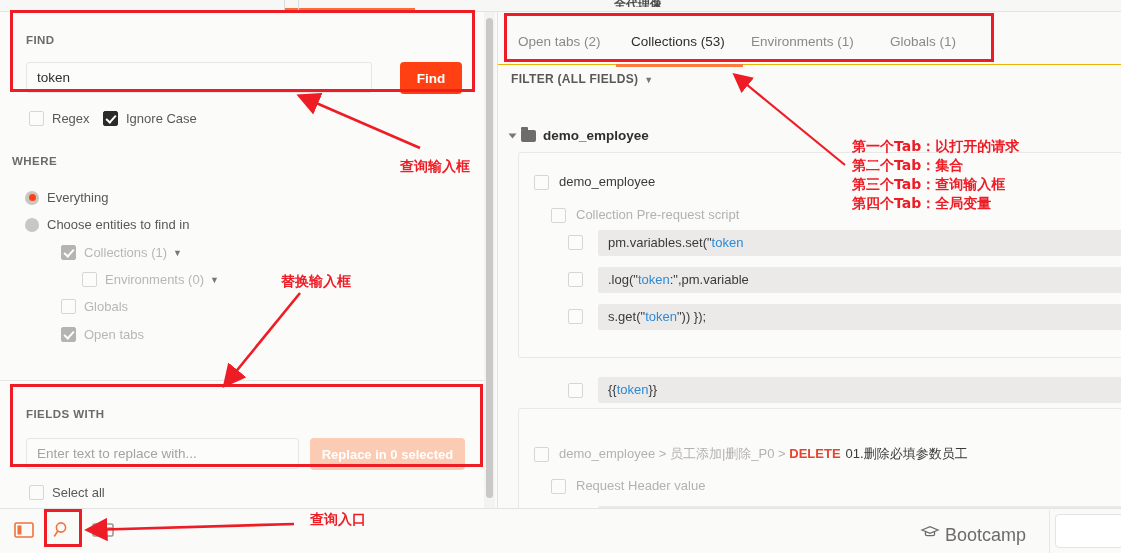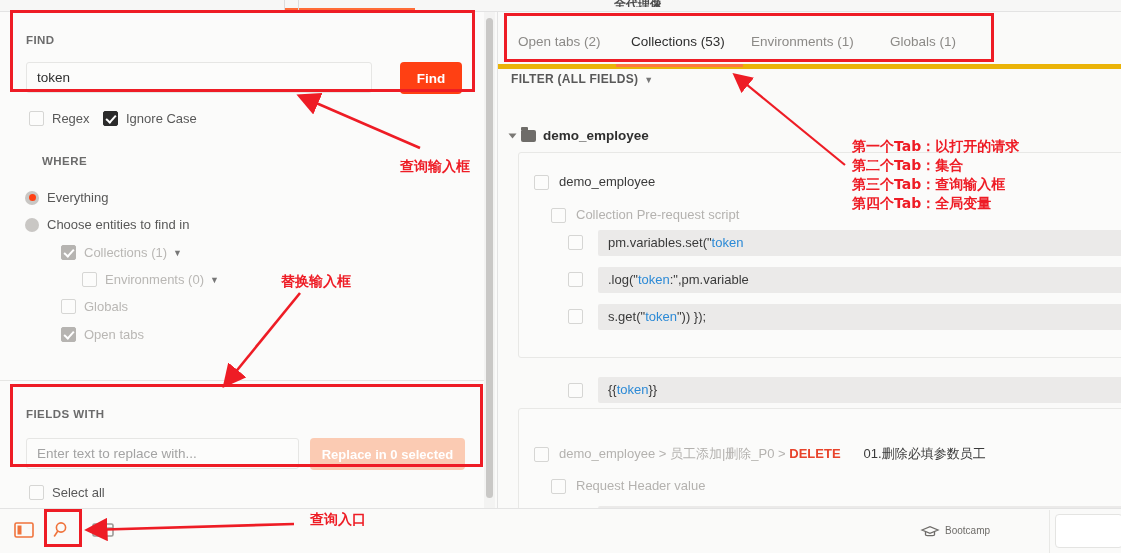--- a/index.html
+++ b/index.html
@@ -51,21 +51,21 @@
   .cbx.checked-grey{background:#b6b4b1;border-color:#b6b4b1;position:relative;}
   .cbx.checked-grey:after{content:"";position:absolute;left:4px;top:1px;width:4px;height:8px;border:solid #fff;border-width:0 2px 2px 0;transform:rotate(42deg);}
   .rad{display:inline-block;width:14px;height:14px;border-radius:50%;background:#c9c7c4;vertical-align:middle;position:relative;}
   .rad.on:after{content:"";position:absolute;left:3.5px;top:3.5px;width:7px;height:7px;border-radius:50%;background:#ff4013;}
 
   .opt-row{position:absolute;font-size:13px;color:#585858;}
   .opt-row .lbl{margin-left:8px;vertical-align:middle;}
   .muted{color:#b9b7b4;}
 
   
-  .where-label{position:absolute;left:42px;top:143px;text-align:right;}
+  .where-label{position:absolute;left:12px;top:143px;text-align:right;}
 
   
   .hdiv{position:absolute;left:0;top:368px;width:487px;height:1px;background:#e6e6e4;}
 
   
   .rep-label{position:absolute;left:26px;top:396px;}
   .rep-input{
     position:absolute;left:26px;top:426px;width:273px;height:31px;
     background:#fcfcfb;border:1px solid #e6e6e4;border-radius:3px;
     font-family:"Liberation Sans",sans-serif;font-size:13.5px;color:#2f2f2f;
@@ -74,21 +74,21 @@
   .rep-input::placeholder{color:#a3a3a3;}
   .rep-btn{
     position:absolute;left:310px;top:426px;width:155px;height:32px;
     background:#fbcbb3;border:none;border-radius:4px;
     color:#ffffff;font-weight:bold;font-size:13px;
     font-family:"Liberation Sans",sans-serif;cursor:default;
   }
   .selall{position:absolute;left:29px;top:472px;}
 
   
-  .tabbar{position:absolute;left:0;top:10px;width:624px;height:42px;border-bottom:5px solid #eab308;}
+  .tabbar{position:absolute;left:0;top:10px;width:624px;height:42px;border-bottom:1px solid #eab308;}
   .rtab{position:absolute;top:12px;font-size:13.5px;color:#8c8a87;cursor:pointer;white-space:nowrap;}
   .rtab.active{color:#2f2f2f;}
   .rtab-underline{position:absolute;top:42px;height:3px;background:#ff7a3d;}
 
   .filterbar{position:absolute;left:13px;top:60px;font-size:12px;font-weight:bold;letter-spacing:.3px;color:#595959;cursor:pointer;}
   .caret{display:inline-block;margin-left:6px;font-size:9px;color:#777;vertical-align:middle;}
 
   .treewrap{position:absolute;left:0;top:100px;width:624px;height:396px;overflow:hidden;}
   .grp-head{position:absolute;font-size:13.5px;font-weight:bold;color:#2f2f2f;}
   .folder-ico{display:inline-block;width:15px;height:12px;background:#6e6c69;border-radius:1px 2px 2px 2px;position:relative;vertical-align:middle;margin-right:7px;}
@@ -100,21 +100,21 @@
   .trow .cb{margin-right:10px;}
   .codechip{position:absolute;background:#ebeae9;border-radius:2px;height:26px;line-height:26px;padding-left:10px;font-size:13px;color:#3a3a3a;box-sizing:border-box;white-space:nowrap;overflow:hidden;}
   .tok{color:#2c8ad6;}
   .grey{color:#b4b2af;}
   .del{color:#e8432b;font-weight:bold;}
   .dark{color:#3a3a3a;}
 
   
   .footer{position:absolute;left:0;top:508px;width:1121px;height:45px;background:#fafaf9;border-top:1px solid #e3e3e3;}
   .foot-ico{position:absolute;top:11px;width:22px;height:20px;cursor:pointer;}
-  .bootcamp{position:absolute;left:945px;top:16px;font-size:10px;color:#6e6c69;cursor:pointer;}
+  .bootcamp{position:absolute;left:945px;top:16px;font-size:18px;color:#6e6c69;cursor:pointer;}
   .cap-ico{position:absolute;left:920px;top:16px;width:20px;height:14px;}
   .foot-rightbox{position:absolute;left:1055px;top:514px;width:66px;height:32px;background:#ffffff;border:1px solid #e4e4e2;border-radius:4px;}
   .foot-divider{position:absolute;left:1049px;top:509px;width:1px;height:44px;background:#e8e8e6;}
 
   
   .anno-box{position:absolute;border:3px solid #ee1c25;box-sizing:border-box;pointer-events:none;}
   .anno-txt{position:absolute;color:#ee1c25;font-weight:bold;font-size:14px;font-family:"DejaVu Sans",sans-serif;white-space:nowrap;}
   svg.anno-svg{position:absolute;left:0;top:0;width:1121px;height:553px;pointer-events:none;}
 </style>
 </head>
@@ -226,21 +226,21 @@
 
 
       <div class="trow" style="left:70px;top:270px;">
         <span class="cbx cb"></span>
       </div>
       <div class="codechip" style="left:100px;top:265px;width:540px;"><span>{{</span><span class="tok">token</span><span>}}</span></div>
 
       <div class="card" style="left:20px;top:296px;width:620px;height:110px;"></div>
 
       <div class="trow" style="left:36px;top:333px;">
-        <span class="cbx cb"></span><span class="grey">demo_employee</span><span class="grey"> &gt; </span><span class="grey">员工添加|删除_P0</span><span class="grey"> &gt; </span><span class="del">DELETE</span><span class="dark" style="margin-left:23px">01.删除必填参数员工</span>
+        <span class="cbx cb"></span><span class="grey">demo_employee</span><span class="grey"> &gt; </span><span class="grey">员工添加|删除_P0</span><span class="grey"> &gt; </span><span class="del">DELETE</span><span class="dark" style="margin-left:5px">01.删除必填参数员工</span>
       </div>
 
       <div class="trow" style="left:53px;top:366px;">
         <span class="cbx cb"></span><span class="grey">Request Header value</span>
       </div>
 
       <div class="codechip" style="left:100px;top:394px;width:540px;"></div>
     </div>
   </div>
 

